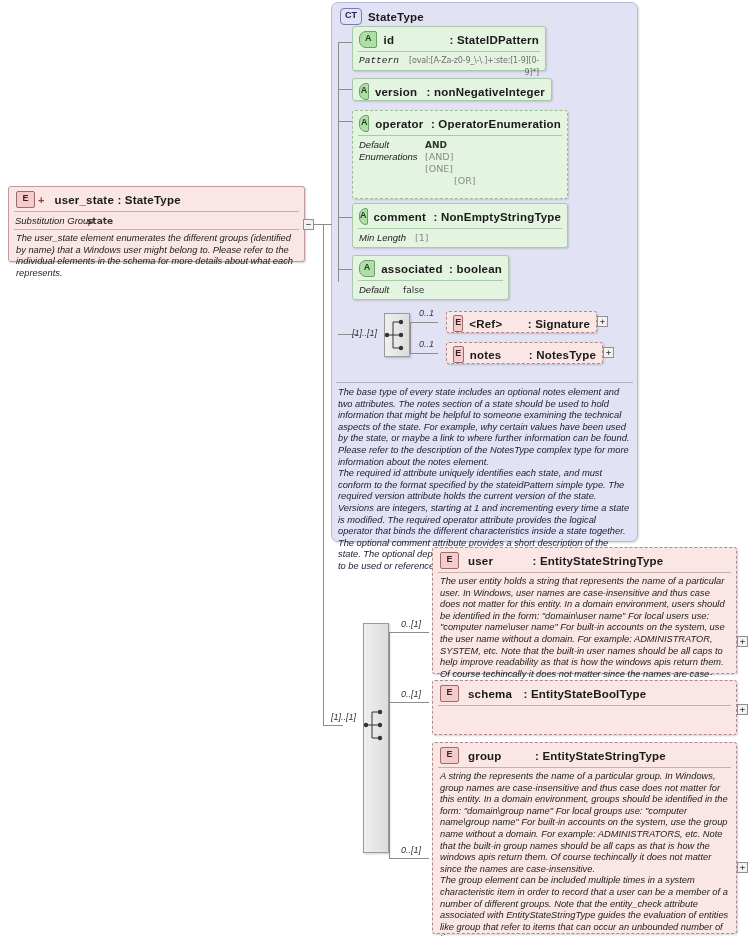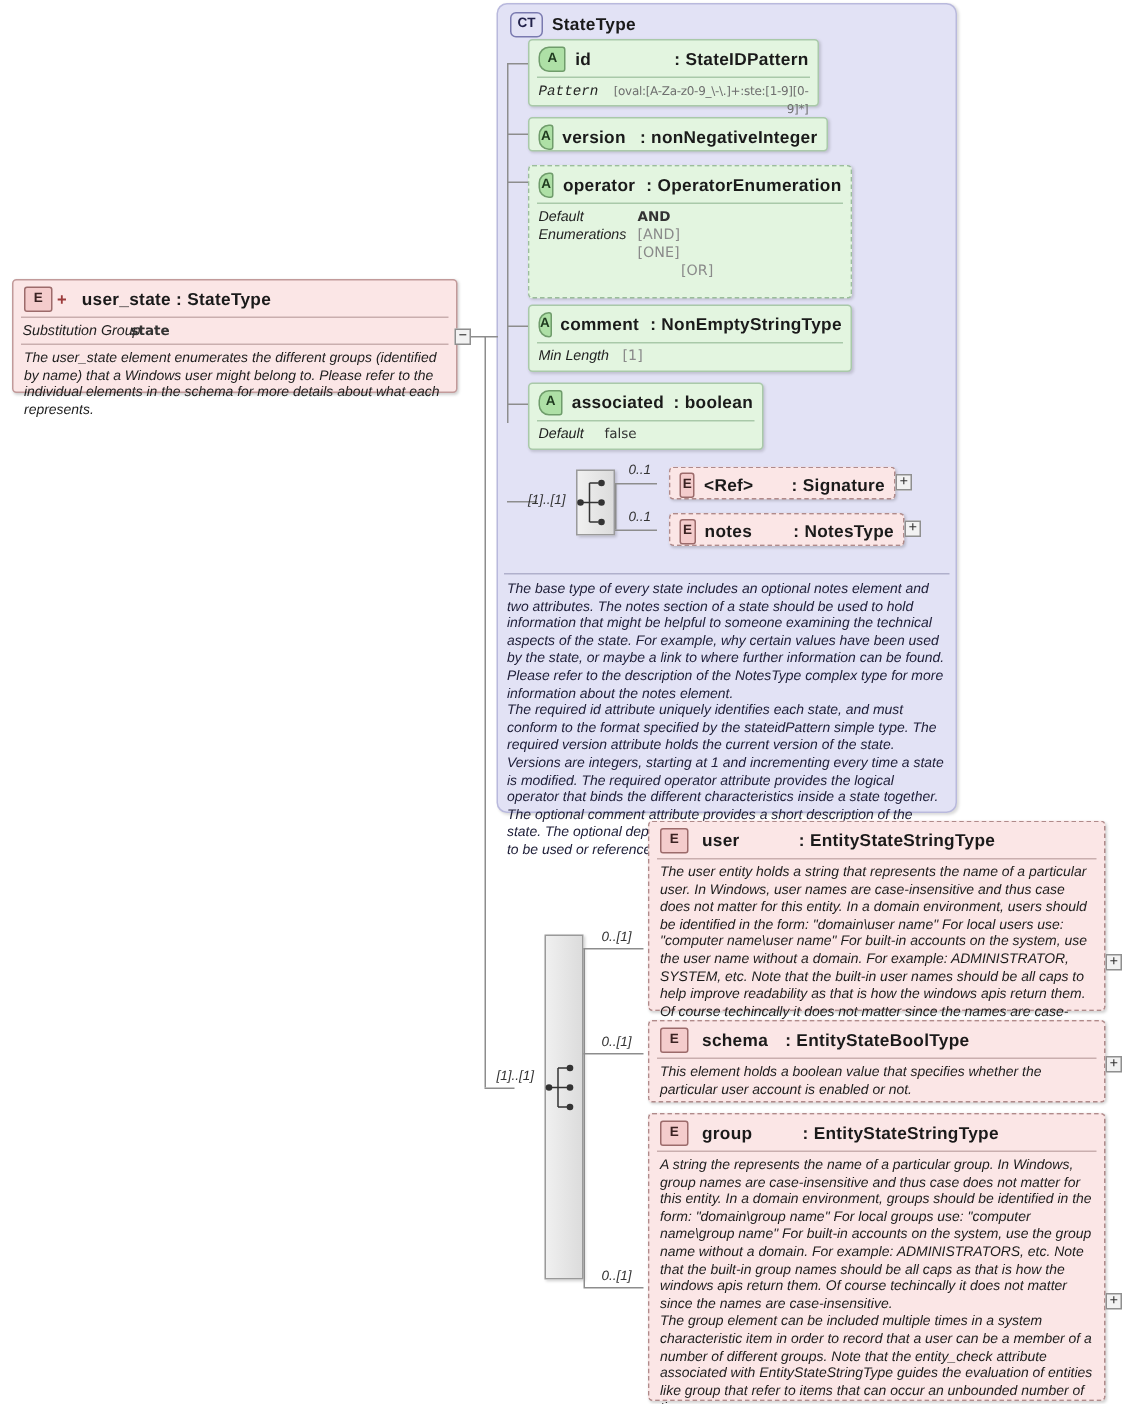--- a/index.html
+++ b/index.html
@@ -285,21 +285,20 @@
   <div class="abs elembox" style="left:432px;top:680px;width:305px;height:55px;">
     <div class="hdr" style="padding:4px 7px 3px 7px;">
       <span class="badge badge-e">E</span>
       <span class="title" style="margin-left:3px;">
         <span>schema</span>
         <span style="display:inline-block;width:8px;"></span><span class="sep">:</span>
         <span class="tname">EntityStateBoolType</span>
       </span>
     </div>
     <div class="sect"></div>
-    <div class="doc">This element holds a boolean value that specifies whether the particular user account is enabled or not.</div>
   </div>
   <div class="abs pm" style="left:737px;top:704px;">+</div>
 
   <div class="abs occ" style="left:401px;top:845px;">0..[1]</div>
   <div class="abs elembox" style="left:432px;top:742px;width:305px;height:192px;">
     <div class="hdr" style="padding:4px 7px 3px 7px;">
       <span class="badge badge-e">E</span>
       <span class="title" style="margin-left:3px;">
         <span>group</span>
         <span style="display:inline-block;width:30px;"></span><span class="sep">:</span>

